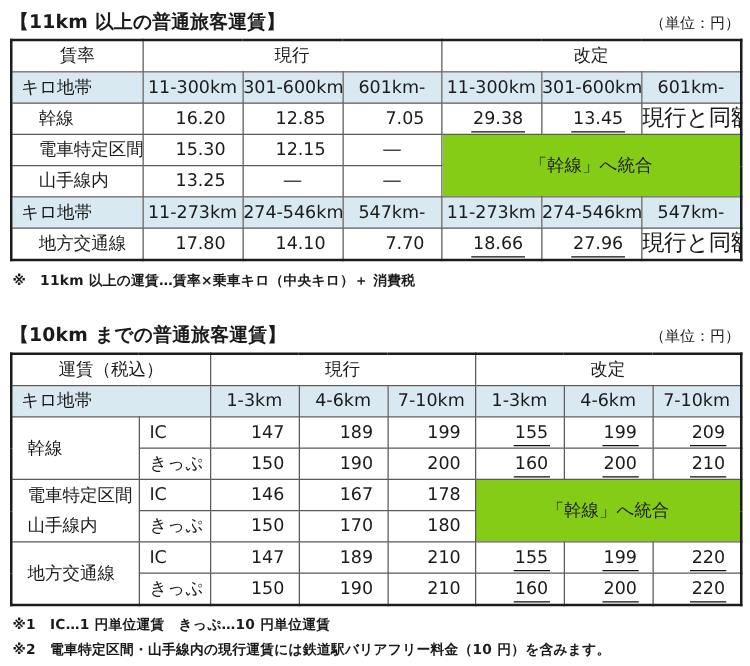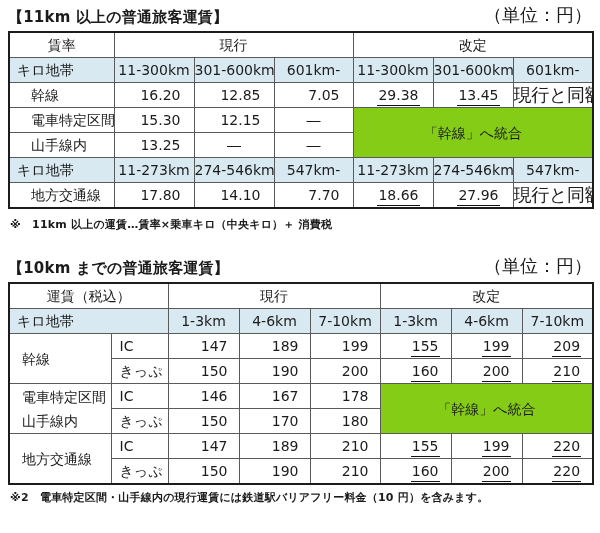--- a/index.html
+++ b/index.html
@@ -6,21 +6,21 @@
   body{
     width:600px;height:533px;overflow:hidden;
     font-family:"DejaVu Sans","Liberation Sans",sans-serif;
     color:#1b1b1b;
     -webkit-font-smoothing:antialiased;
   }
   .canvas{position:relative;width:600px;height:380px;background:#fff;}
   .sec{margin-left:8px;width:584px;}
   .titlebar{display:flex;justify-content:space-between;align-items:flex-end;height:19px;}
   .doc-title{font-size:15px;font-weight:bold;letter-spacing:0.2px;white-space:nowrap;}
-  .unit{font-size:18px;font-weight:normal;white-space:nowrap;margin-top:21px;}
+  .unit{font-size:12px;font-weight:normal;white-space:nowrap;margin-top:21px;}
   table{border-collapse:collapse;table-layout:fixed;width:584px;border:2px solid #1c1c1c;}
   td{
     border:1px solid #5a5a5a;
     font-size:14px;line-height:1;
     padding:0;overflow:hidden;white-space:nowrap;
     vertical-align:middle;height:24px;
   }
   tr{height:25px;}
   .ctr{text-align:center;}
   .lab{text-align:left;padding-left:21px;}
@@ -209,16 +209,17 @@
         <td class="sub">きっぷ</td>
         <td class="num2">150</td>
         <td class="num2">190</td>
         <td class="num2">210</td>
         <td class="num2"><span class="u">160</span></td>
         <td class="num2"><span class="u">200</span></td>
         <td class="num2"><span class="u">220</span></td>
       </tr>
     </tbody>
       </table>
+    <div class="note" id="t2-note1">※1　IC…1 円単位運賃　きっぷ…10 円単位運賃</div>
     <div class="note" id="t2-note2">※2　電車特定区間・山手線内の現行運賃には鉄道駅バリアフリー料金（10 円）を含みます。</div>
   </div>
 
 </div>
 
 </body></html>

